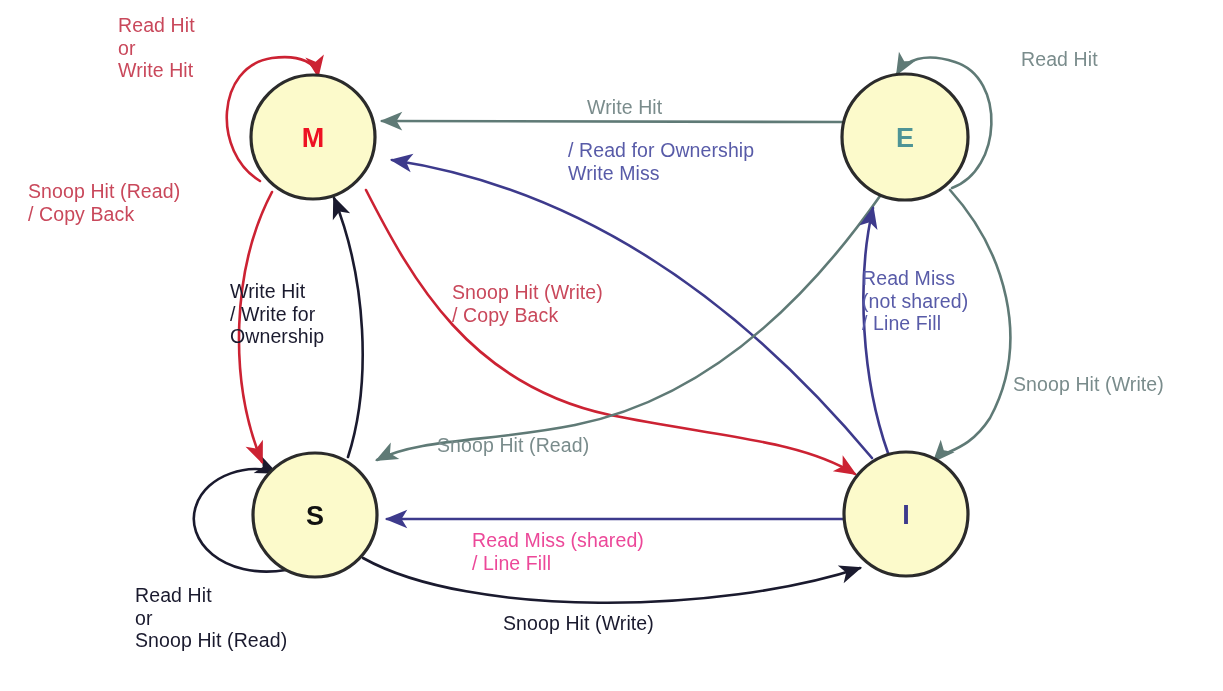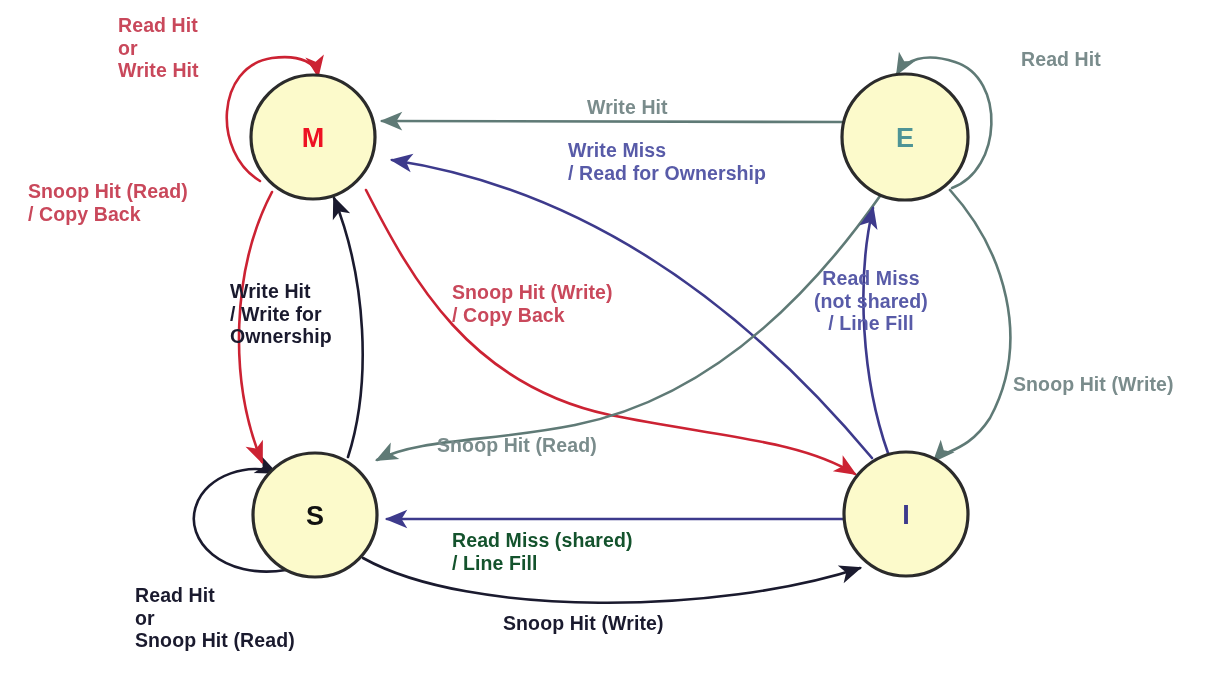--- a/index.html
+++ b/index.html
@@ -36,21 +36,21 @@
   }
   .edge {
     fill: none;
     stroke-width: 2.6;
     stroke-linecap: round;
   }
   .lbl-box {
     position: absolute;
     font-family: "Liberation Sans", sans-serif;
     font-size: 19.5px;
-    font-weight: bold;
+    font-weight: normal;
     line-height: 1.16;
     letter-spacing: 0.1px;
   }
 </style>
 </head>
 <body>
 
 <div id="stage">
 
   <svg id="diagram" viewBox="0 0 1223 691">
@@ -124,55 +124,55 @@
 
   <div class="lbl-box" style="left:1021px; top:48px; color:#7A8C8C;">
       <div>Read Hit</div>
     </div>
 
   <div class="lbl-box" style="left:587px; top:96px; color:#7A8C8C;">
       <div>Write Hit</div>
     </div>
 
   <div class="lbl-box" style="left:568px; top:139px; color:#585BA8;">
+      <div>/ Read for Ownership</div>
       <div>Write Miss</div>
-      <div>/ Read for Ownership</div>
     </div>
 
   <div class="lbl-box" style="left:28px; top:180px; color:#C9485B;">
       <div>Snoop Hit (Read)</div>
       <div>/ Copy Back</div>
     </div>
 
   <div class="lbl-box" style="left:230px; top:280px; color:#1A1A2E;">
       <div>Write Hit</div>
       <div>/ Write for</div>
       <div>Ownership</div>
     </div>
 
   <div class="lbl-box" style="left:452px; top:281px; color:#C9485B;">
       <div>Snoop Hit (Write)</div>
       <div>/ Copy Back</div>
     </div>
 
-  <div class="lbl-box" style="left:814px; top:267px; color:#585BA8;text-align:center;">
+  <div class="lbl-box" style="left:862px; top:267px; color:#585BA8;">
       <div>Read Miss</div>
       <div>(not shared)</div>
       <div>/ Line Fill</div>
     </div>
 
   <div class="lbl-box" style="left:1013px; top:373px; color:#7A8C8C;">
       <div>Snoop Hit (Write)</div>
     </div>
 
   <div class="lbl-box" style="left:437px; top:434px; color:#7A8C8C;">
       <div>Snoop Hit (Read)</div>
     </div>
 
-  <div class="lbl-box" style="left:452px; top:529px; color:#14532d;">
+  <div class="lbl-box" style="left:472px; top:529px; color:#ec4899;">
       <div>Read Miss (shared)</div>
       <div>/ Line Fill</div>
     </div>
 
   <div class="lbl-box" style="left:503px; top:612px; color:#1A1A2E;">
       <div>Snoop Hit (Write)</div>
     </div>
 
   <div class="lbl-box" style="left:135px; top:584px; color:#1A1A2E;">
       <div>Read Hit</div>

